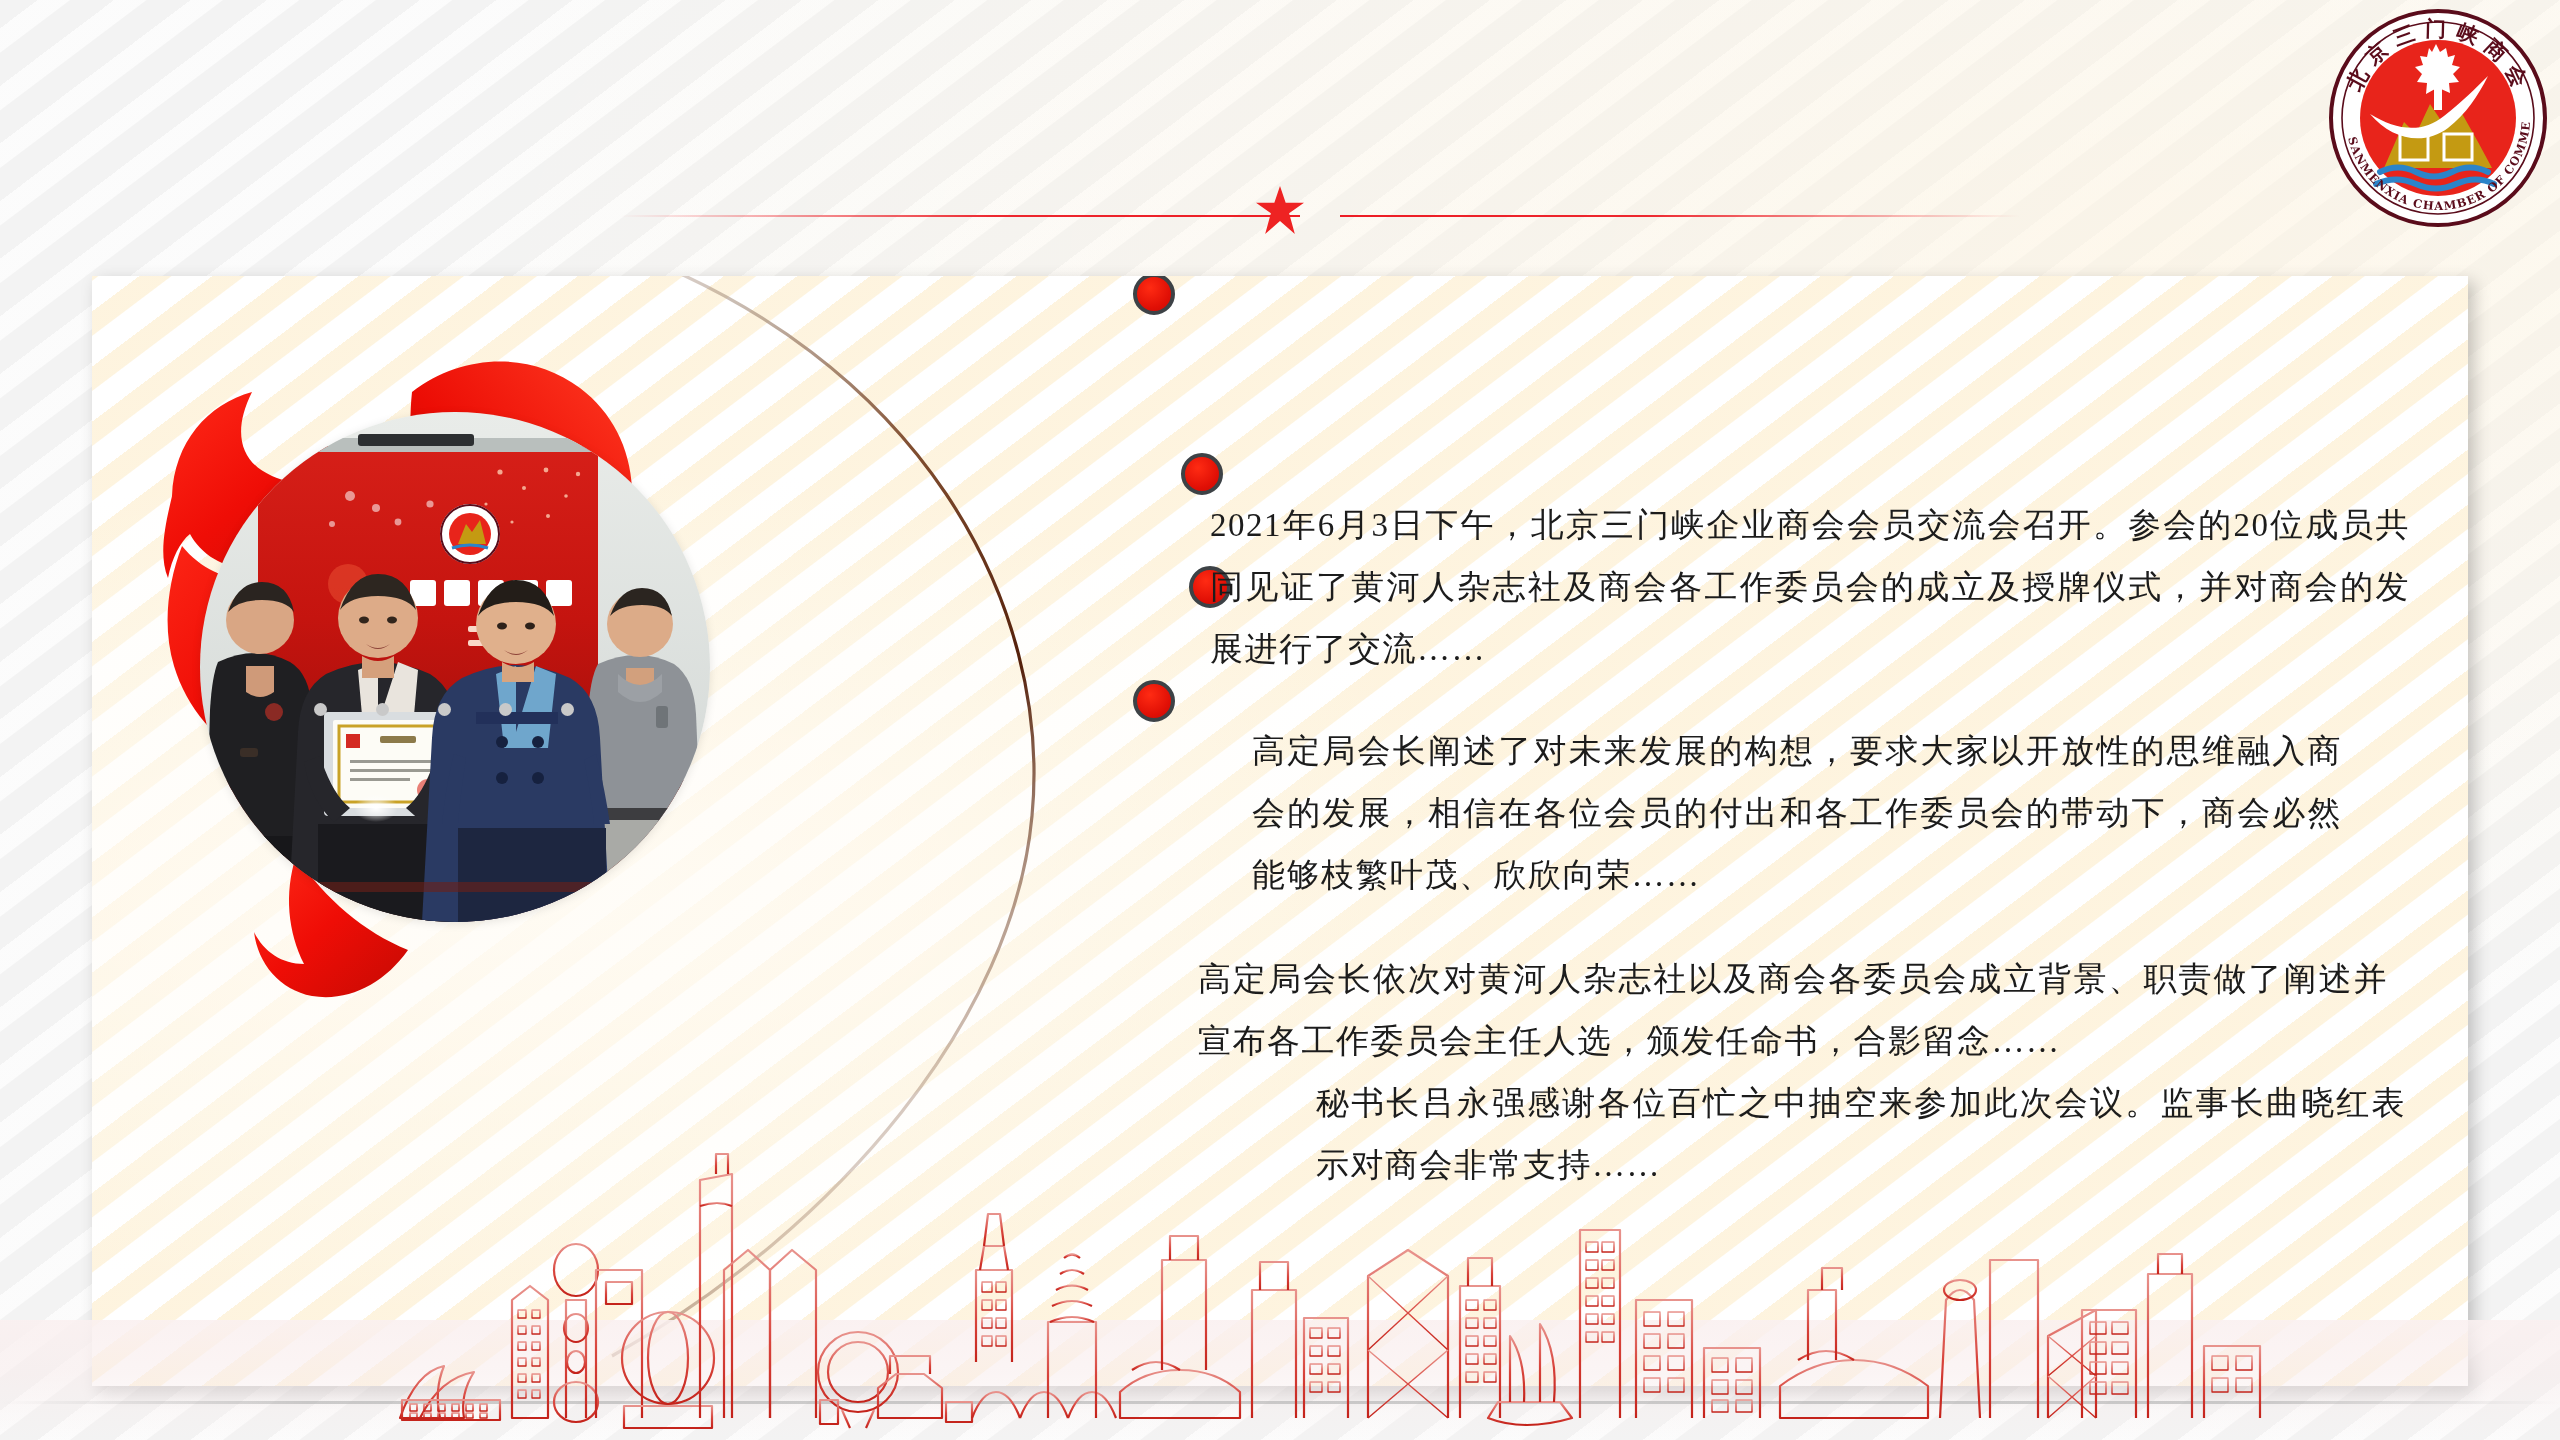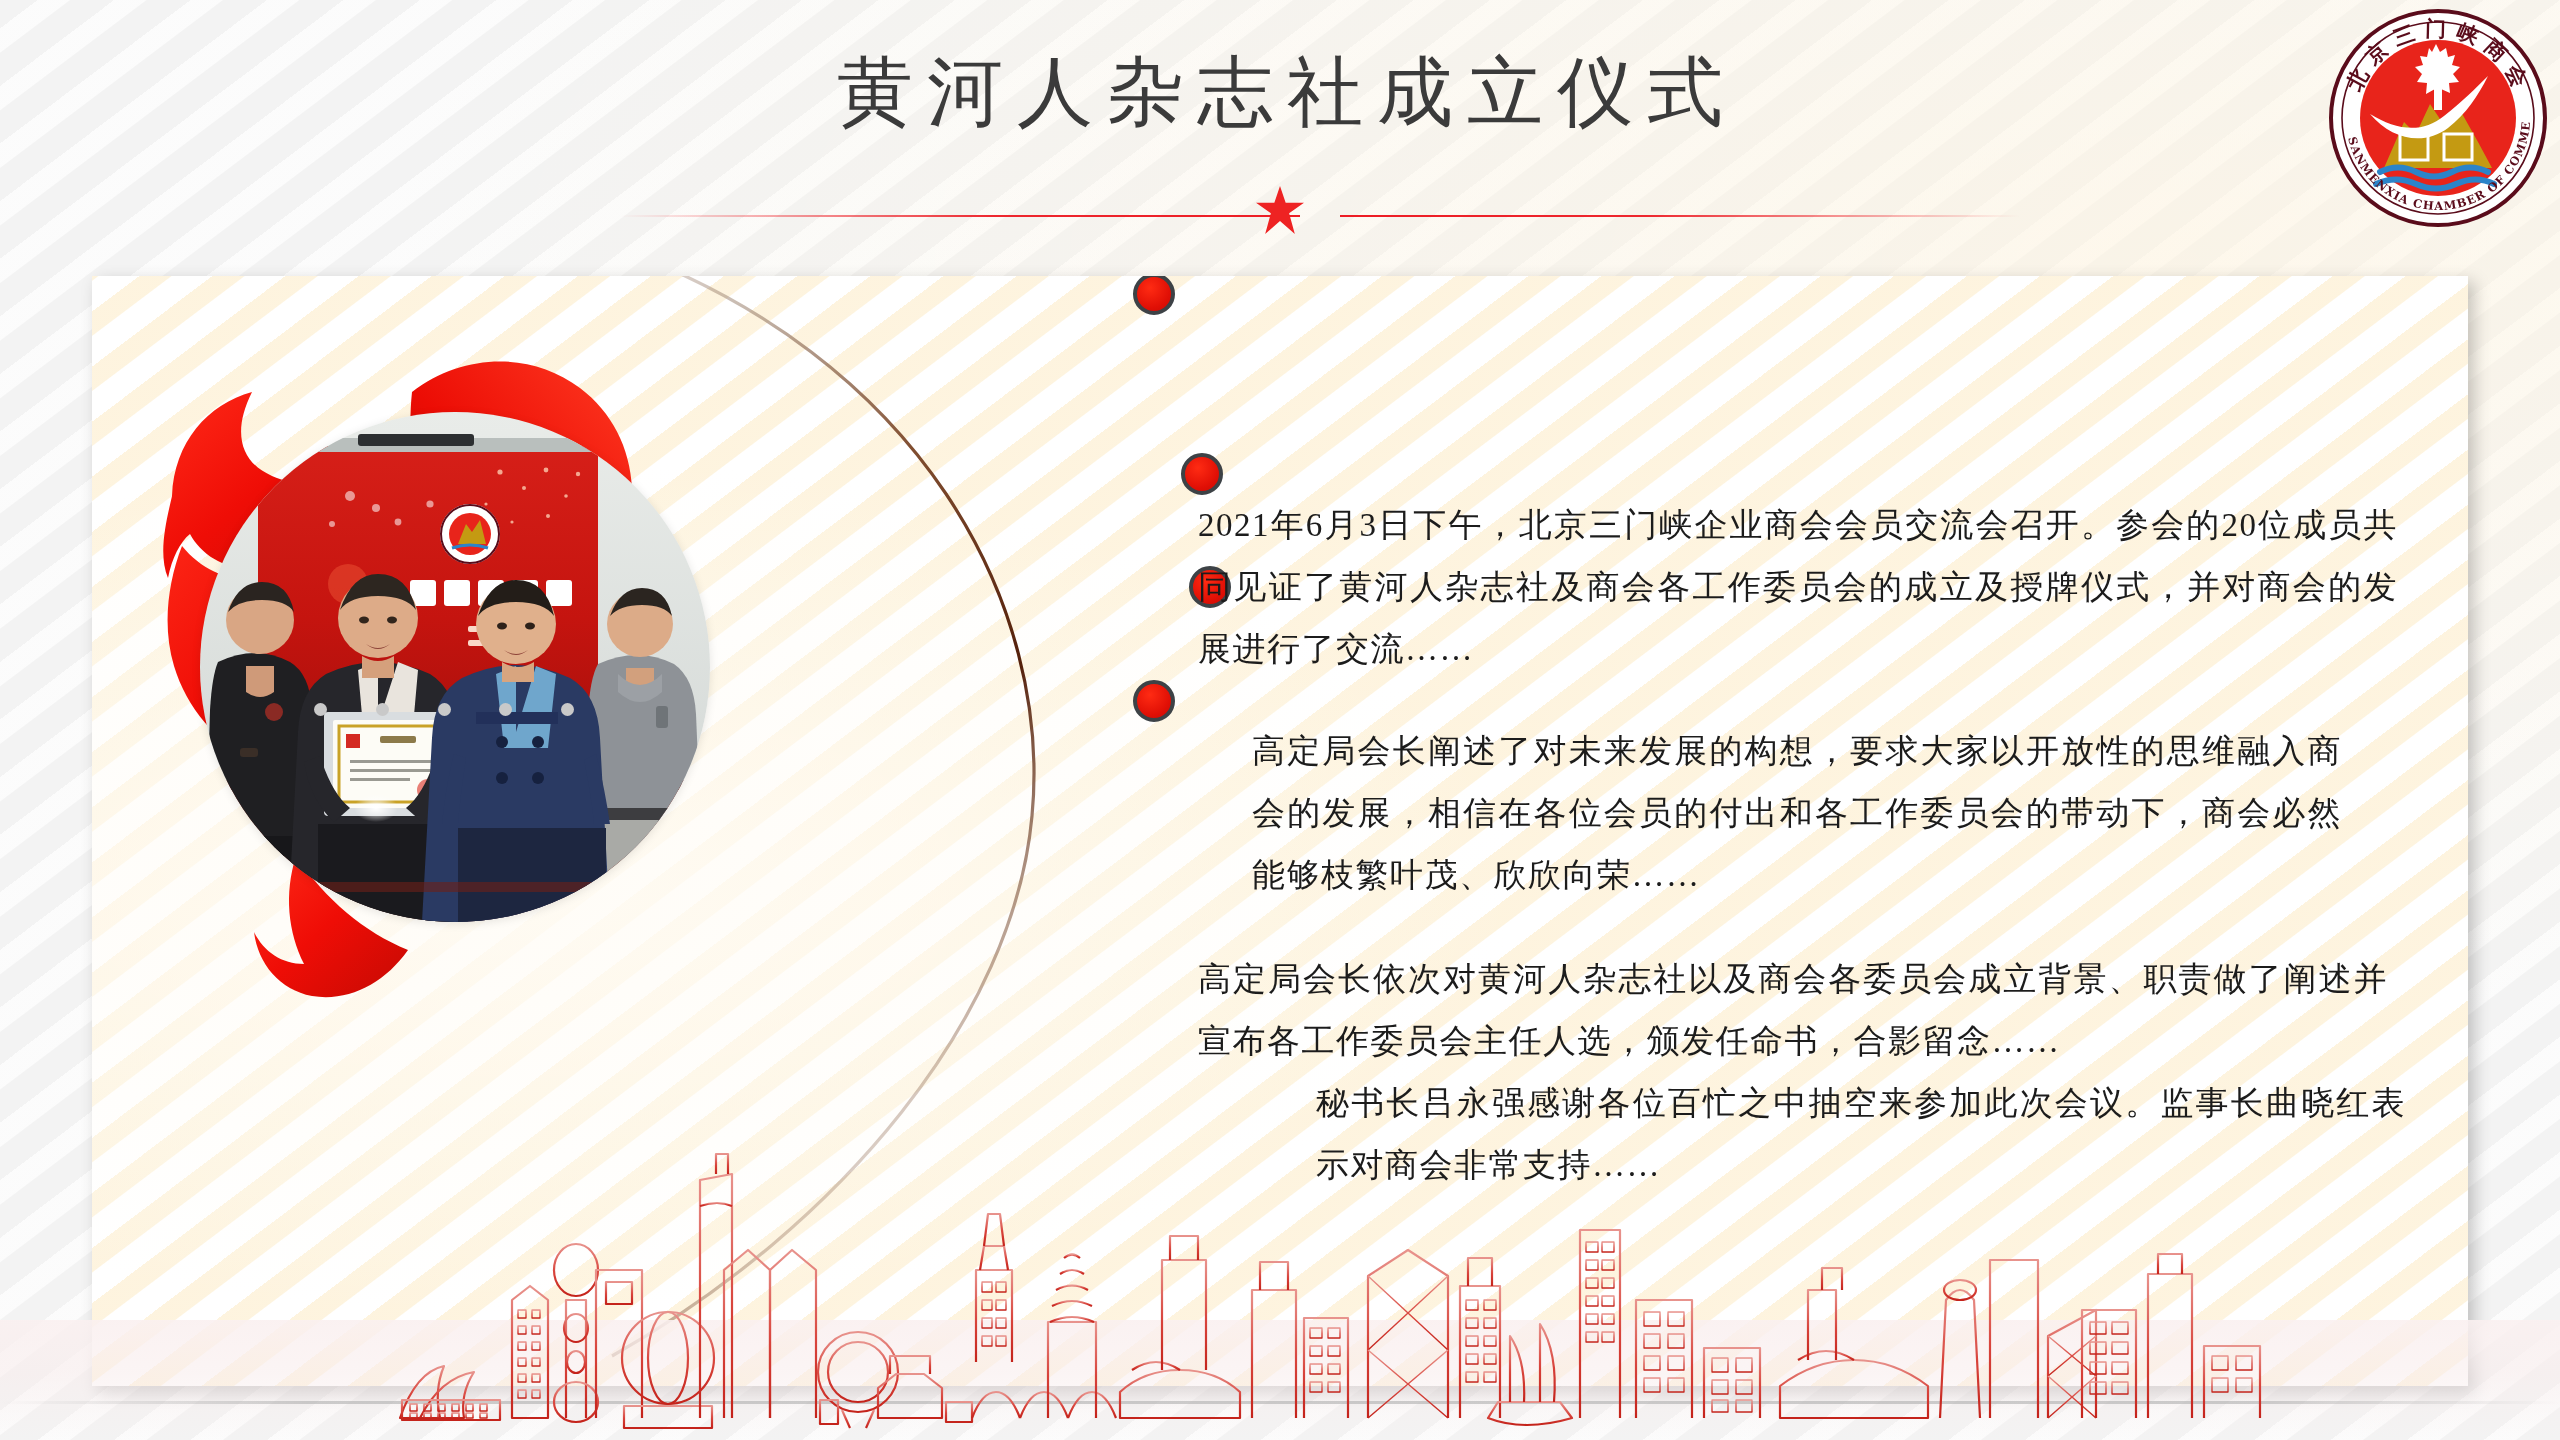--- a/index.html
+++ b/index.html
@@ -131,21 +131,21 @@
   
   .text-col { position:absolute; left:1106px; top:218px; width:1230px; }
   .para {
     font-family:"Liberation Serif", serif;
     font-size:33px;
     line-height:62px;
     color:#1c1c1c;
     letter-spacing:1.5px;
     text-align:justify;
   }
-  .para.p1 { margin-left:0px;  width:1200px; margin-bottom:40px; }
+  .para.p1 { margin-left:12px;  width:1200px; margin-bottom:40px; }
   .para.p2 { margin-left:54px; width:1090px; margin-bottom:42px; }
   .para.p3 { margin-left:118px; width:1090px; margin-bottom:46px; }
   .para.p4 { margin-left:0px;  width:1190px; }
 
   
   .skyline {
     position:absolute; left:380px; bottom:0px; width:1900px; height:290px;
     pointer-events:none;
   }
   .skyline svg { width:100%; height:100%; display:block; }
@@ -161,21 +161,20 @@
 </head>
 <body>
 
 <div id="slide">
 
   <div class="bg-stripes"></div>
   <div class="bg-warm"></div>
 
   <div class="header">
 
-    <div class="page-title">黄河人杂志社成立仪式</div>
 
     <div class="divider">
       <div class="line left"></div>
       <div class="star"></div>
       <div class="line right"></div>
     </div>
 
     <div class="logo-wrap">
       <svg viewBox="0 0 224 224" xmlns="http://www.w3.org/2000/svg">
         <defs>

